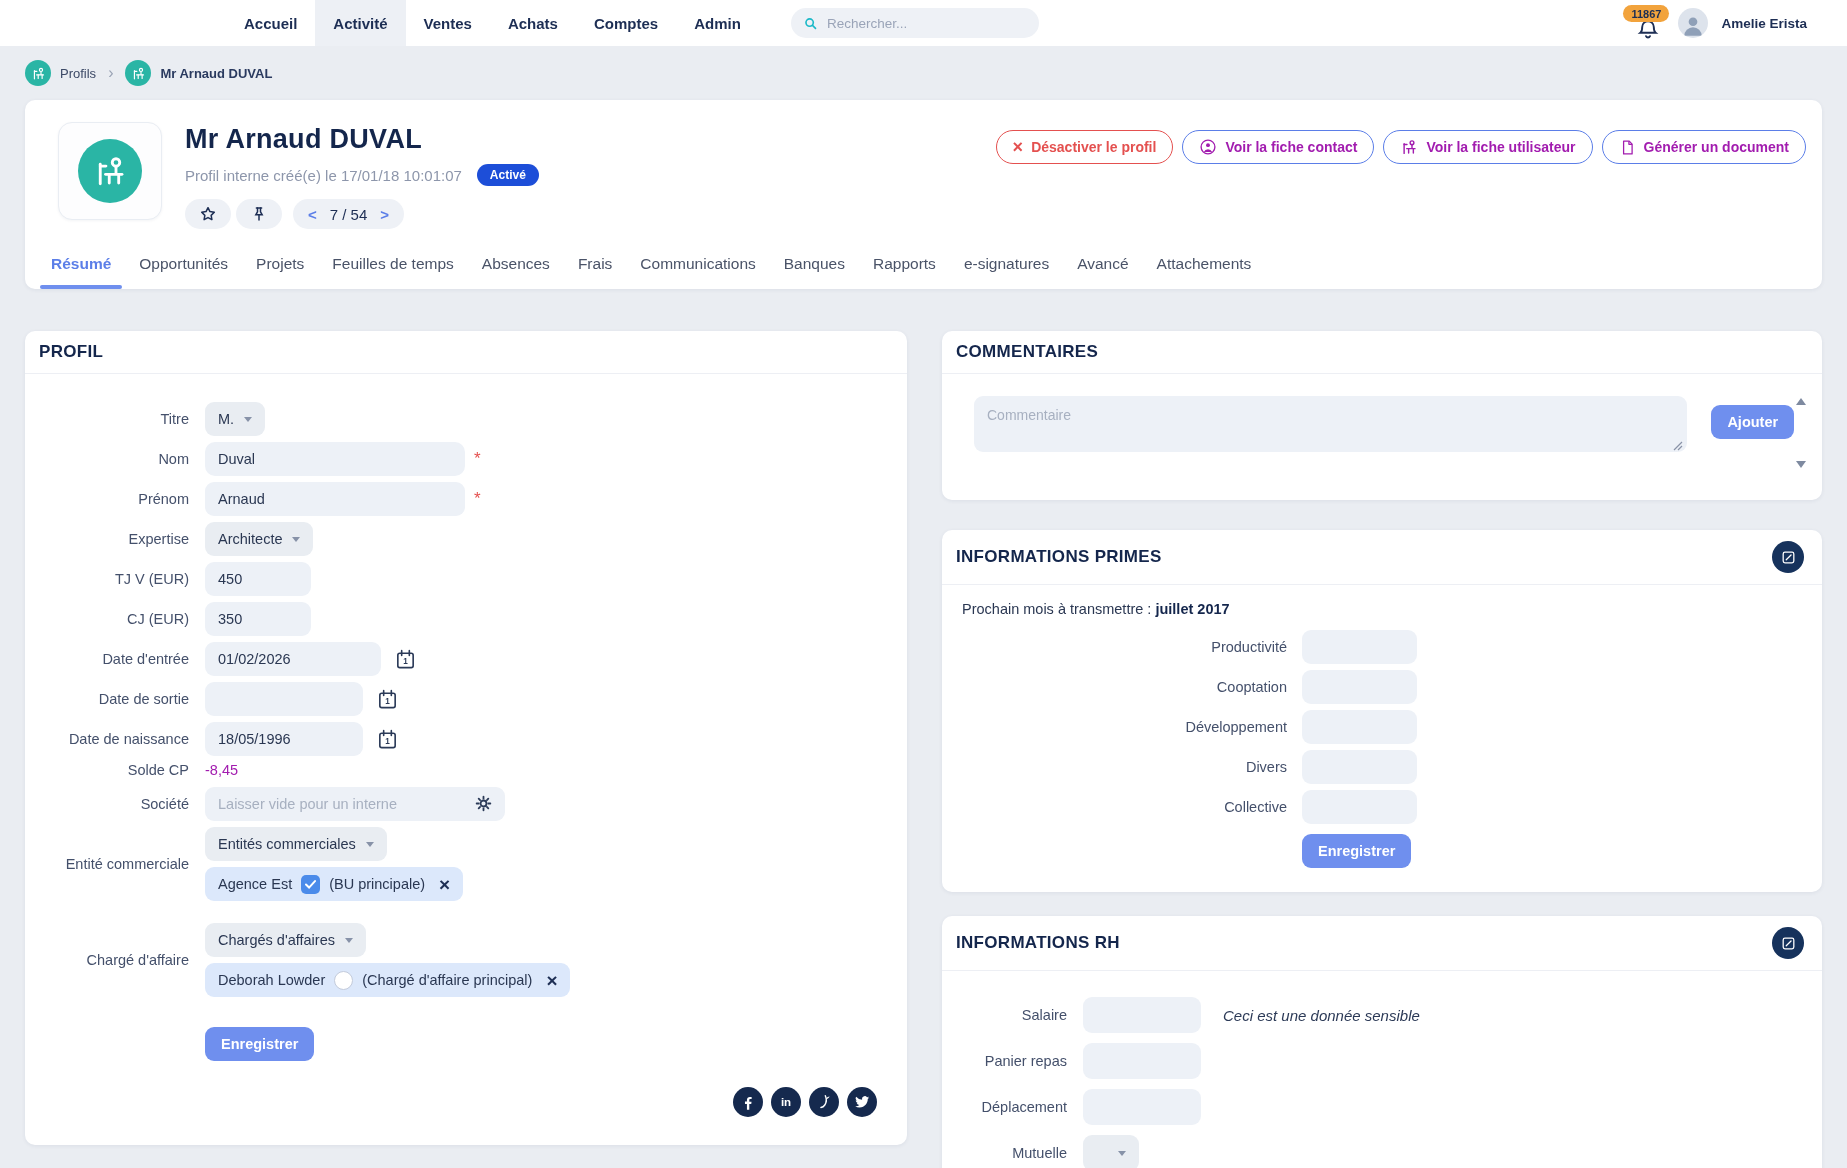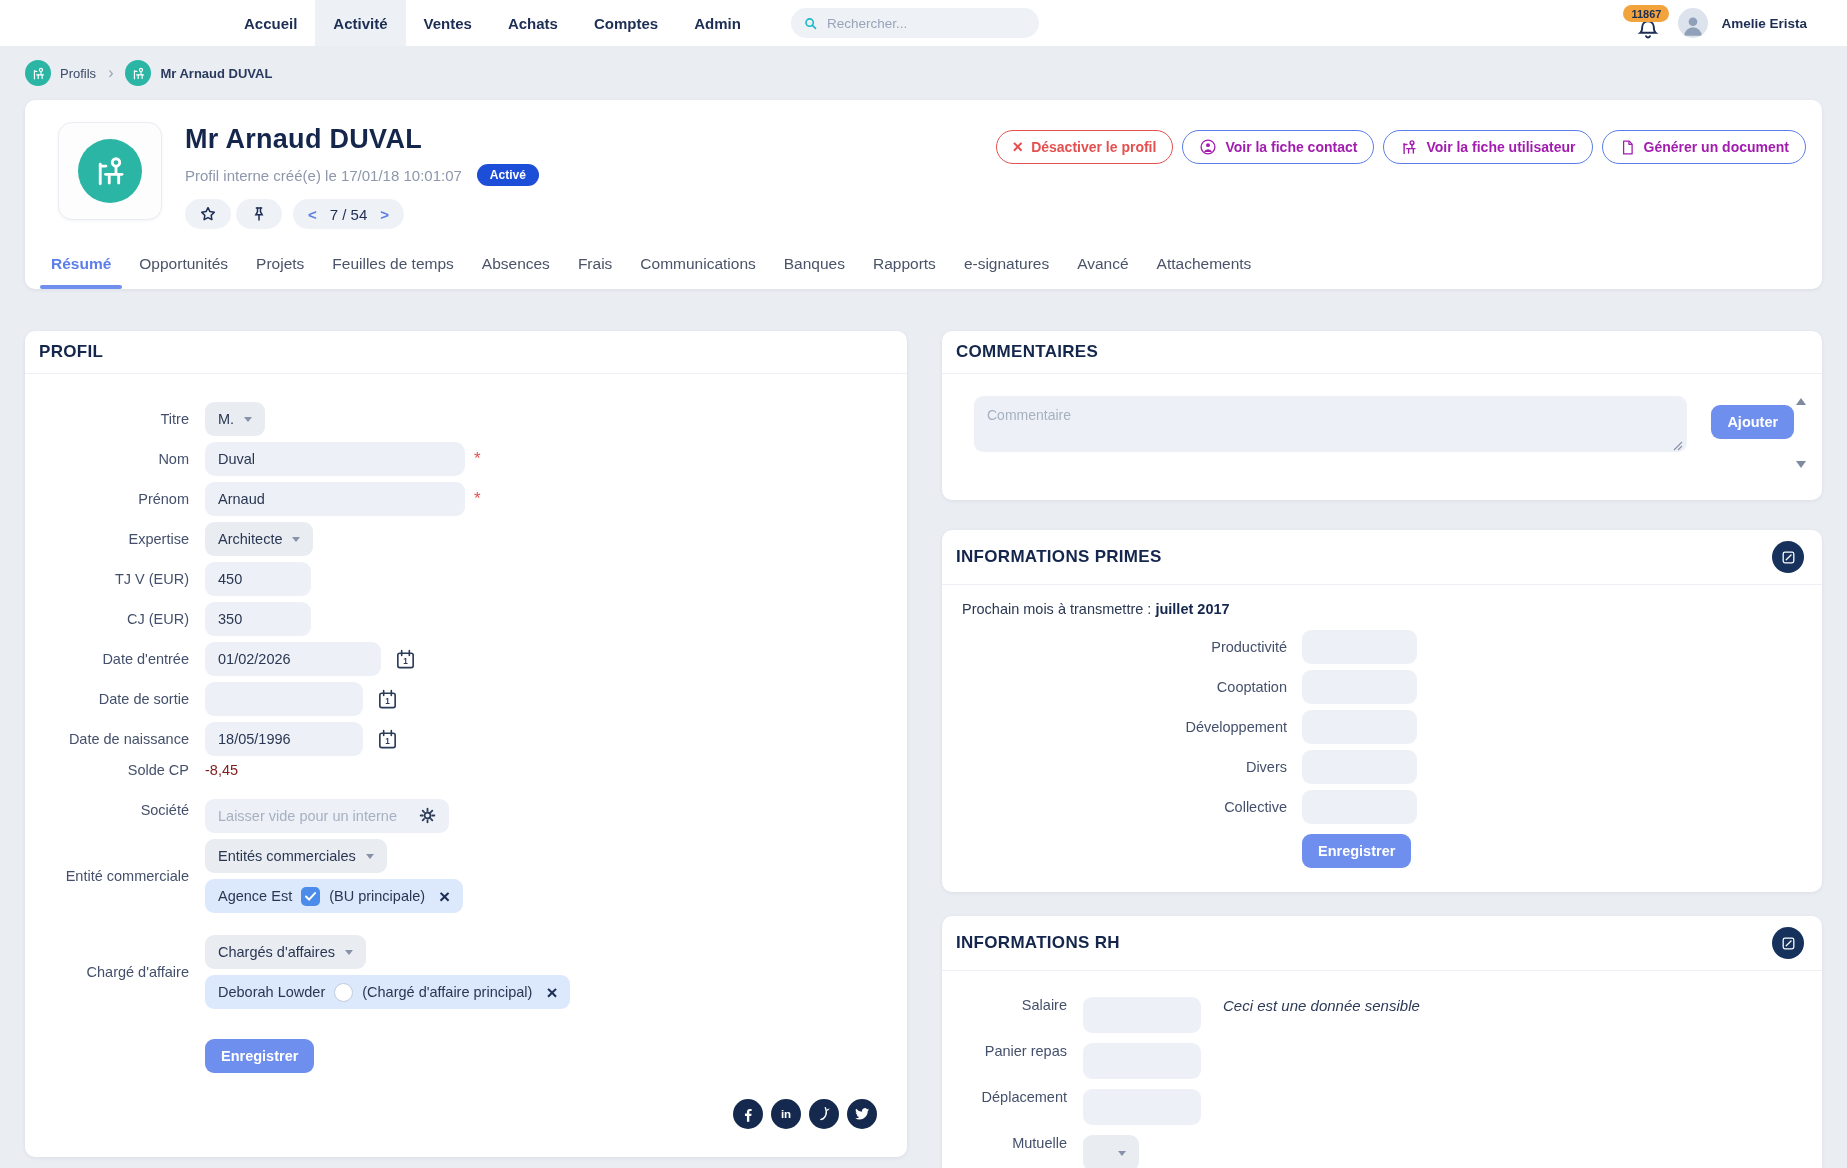--- a/index.html
+++ b/index.html
@@ -62,22 +62,22 @@
   .profil-card { width: 882px; }
   .profil-body { padding: 28px 30px 8px 14px; }
   .frow { display: flex; align-items: center; margin-bottom: 6px; }
   .flabel { width: 150px; text-align: right; margin-right: 16px; font-size: 14.5px; color: #44506b; flex: none; }
   .ctl { background: #edf1f7; border: none; border-radius: 9px; height: 34px; font-size: 14.5px; color: #2a3752; padding: 0 13px; outline: none; font-family: inherit; }
   .ctl::placeholder { color: #a7b0c0; }
   .sel { background: #e9edf2; border-radius: 9px; height: 34px; display: flex; align-items: center; padding: 0 13px; font-size: 14.5px; color: #2a3752; gap: 10px; cursor: pointer; }
   .caret { width: 0; height: 0; border-left: 4.5px solid transparent; border-right: 4.5px solid transparent; border-top: 5.5px solid #8792a8; }
   .req { color: #e4504f; margin-left: 9px; font-size: 17px; }
   .cal-btn { margin-left: 13px; cursor: pointer; display: flex; color: #2b3a58; }
-  .static-val { font-size: 14.5px; color: #7f1d1d; }
-  .societe-wrap { position: relative; width: 244px; margin-top: 12px; }
+  .static-val { font-size: 14.5px; color: #a21caf; }
+  .societe-wrap { position: relative; width: 300px; }
   .societe-wrap input { width: 100%; padding-right: 44px; }
   .gear-btn { position: absolute; right: 11px; top: 6px; cursor: pointer; color: #2b3a58; }
   .stack { display: flex; flex-direction: column; align-items: flex-start; gap: 6px; }
   .chip { background: #dce8fb; border-radius: 9px; height: 34px; display: flex; align-items: center; padding: 0 13px; gap: 9px; font-size: 14.5px; color: #2a3752; }
   .cb-checked { width: 19px; height: 19px; border-radius: 5px; background: #4b8bea; display: flex; align-items: center; justify-content: center; cursor: pointer; flex: none; }
   .cb-un { width: 19px; height: 19px; border-radius: 50%; background: #fff; border: 1.5px solid #c3cbdb; cursor: pointer; flex: none; }
   .chip-x { color: #1d2e54; font-weight: 700; font-size: 19px; margin-left: 5px; cursor: pointer; line-height: 1; }
   .mt4 { margin-top: 4px; } .mt22 { margin-top: 22px; }
   .btn-primary { background: #6f8fee; color: #fff; border: none; border-radius: 9px; height: 34px; padding: 0 16px; font-size: 14.5px; font-weight: 600; cursor: pointer; font-family: inherit; }
   .save-row { margin: 30px 0 0 166px; }
@@ -98,21 +98,21 @@
   .primes-card { margin-top: 30px; }
   .primes-body { padding: 16px 20px 24px 20px; }
   .next-line { font-size: 14.5px; color: #2a3752; margin-bottom: 13px; }
   .next-line b { color: #14264c; font-weight: 800; }
   .prow { display: flex; align-items: center; margin-bottom: 6px; }
   .plabel { width: 325px; text-align: right; margin-right: 15px; font-size: 14.5px; color: #44506b; flex: none; }
   .pinput { width: 115px; }
   .primes-save { margin: 10px 0 0 340px; }
   .rh-card { margin-top: 24px; }
   .rh-body { padding: 26px 20px 20px 20px; }
-  .rrow { display: flex; margin-bottom: 10px; }
+  .rrow { display: flex; align-items: center; margin-bottom: 10px; }
   .rlabel { width: 105px; text-align: right; margin-right: 16px; font-size: 14.5px; color: #44506b; flex: none; }
   .rinput { width: 118px; height: 36px; }
   .sensitive { margin-left: 22px; font-size: 15px; font-style: italic; color: #2c3a57; }
   .mutuelle-sel { width: 56px; justify-content: flex-end; height: 36px; }
   svg { display: block; }
 </style>
 </head>
 <body>
 
 <svg width="0" height="0" style="position:absolute">

